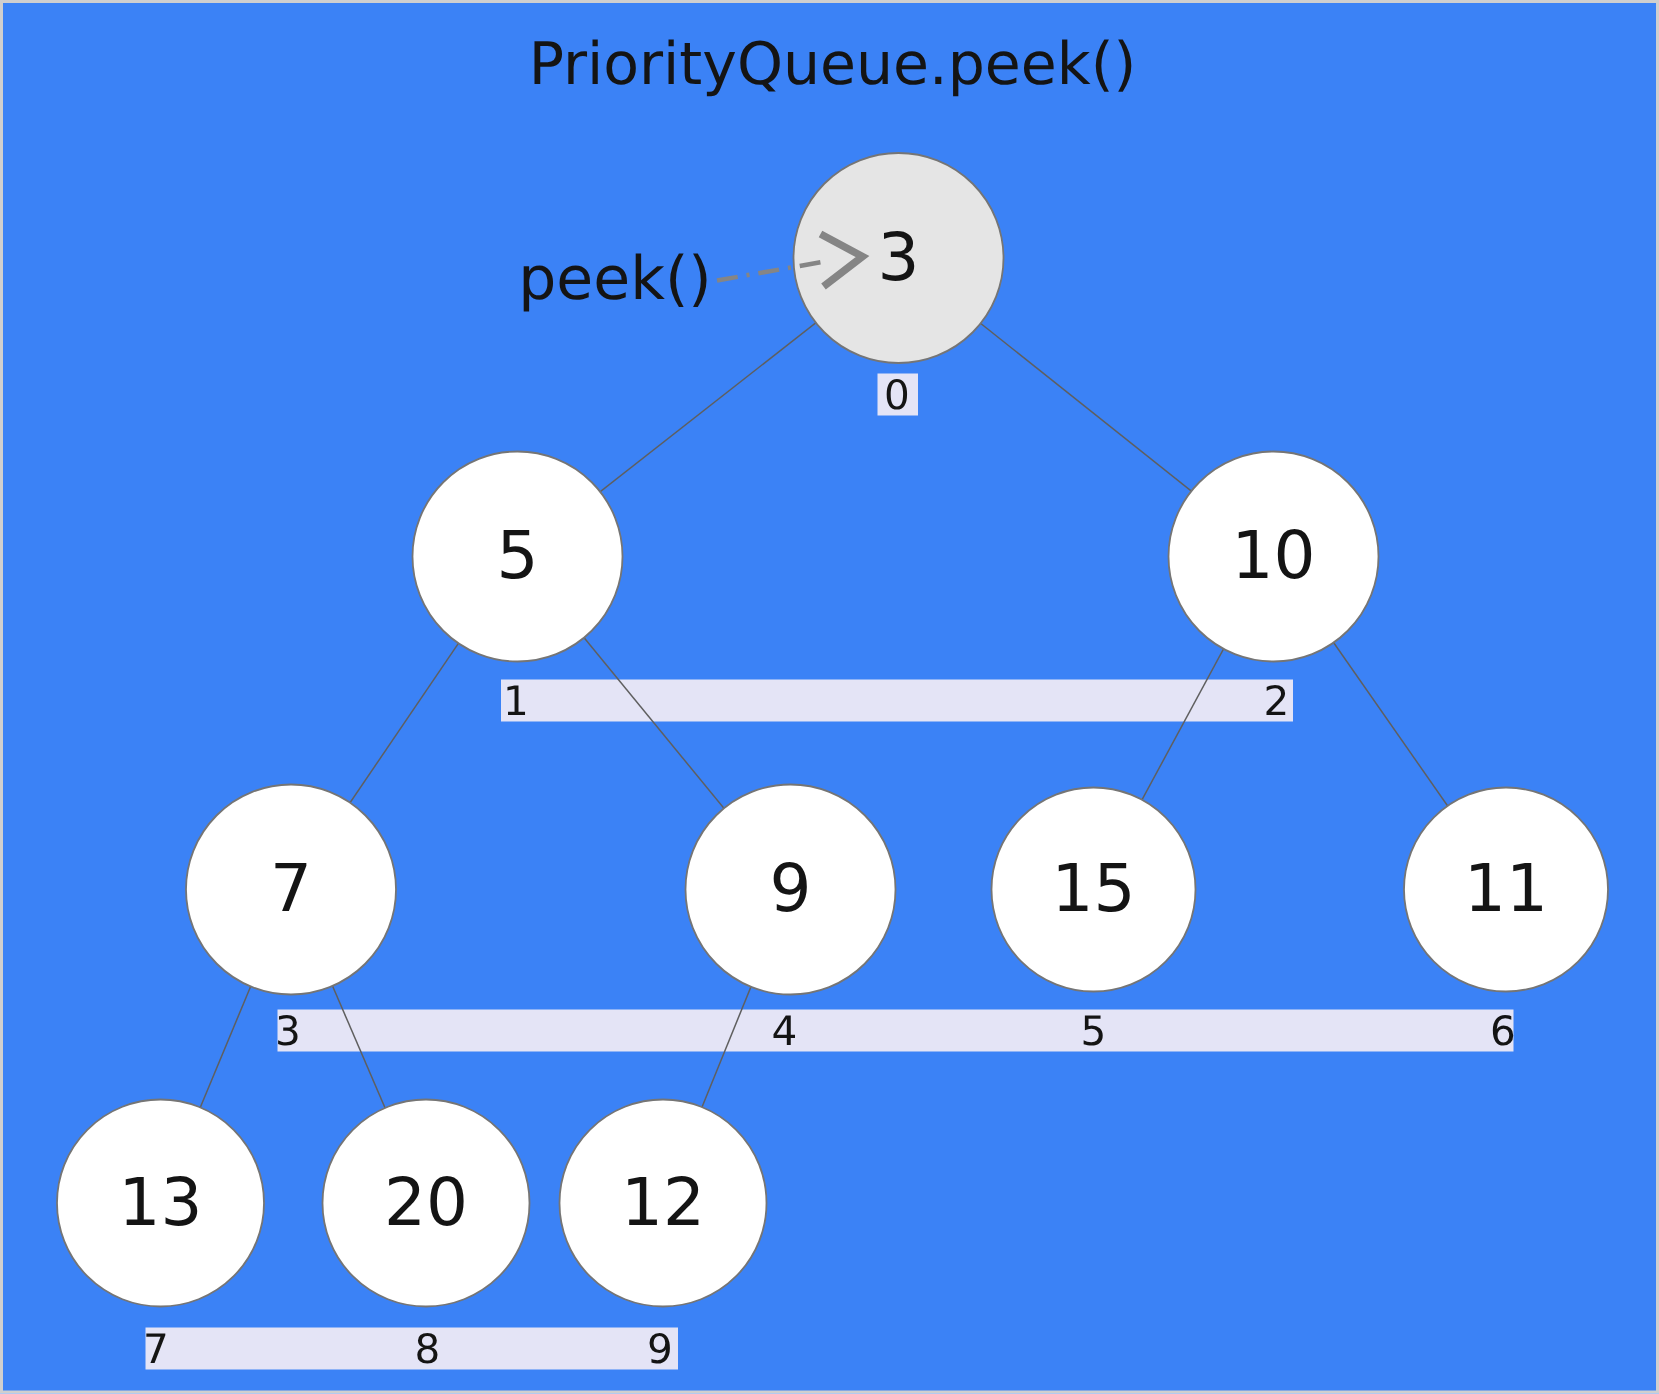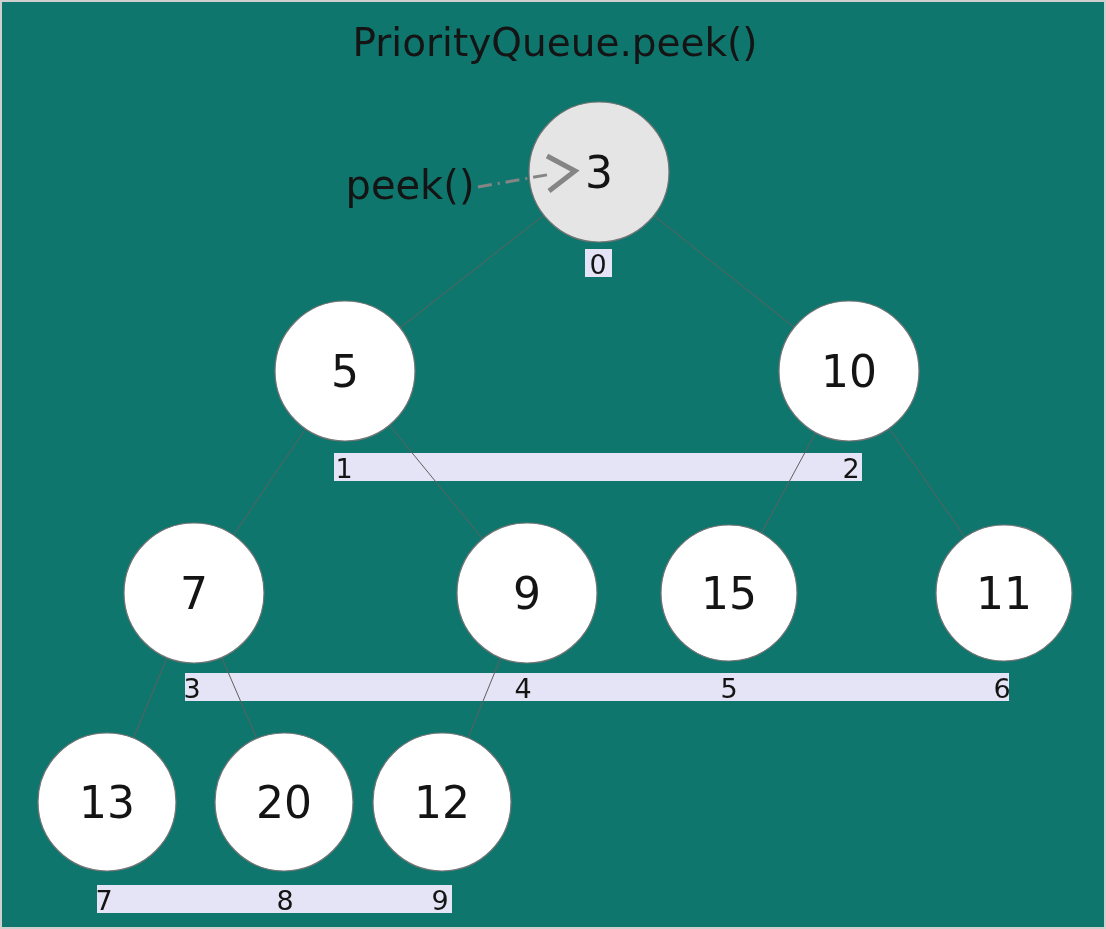--- a/index.html
+++ b/index.html
@@ -5,21 +5,21 @@
   html, body {
     margin: 0;
     padding: 0;
     background: #ffffff;
   }
   .frame {
     width: 1106px;
     height: 929px;
     box-sizing: border-box;
     border: 2px solid #cfcfcf;
-    background: #0f766e;
+    background: #3b82f6;
     position: relative;
     overflow: hidden;
     font-family: "DejaVu Sans", "Liberation Sans", sans-serif;
   }
   svg { display: block; }
   svg text {
     font-family: "DejaVu Sans", "Liberation Sans", sans-serif;
     fill: #141414;
   }
   .title       { font-size: 39px; }

